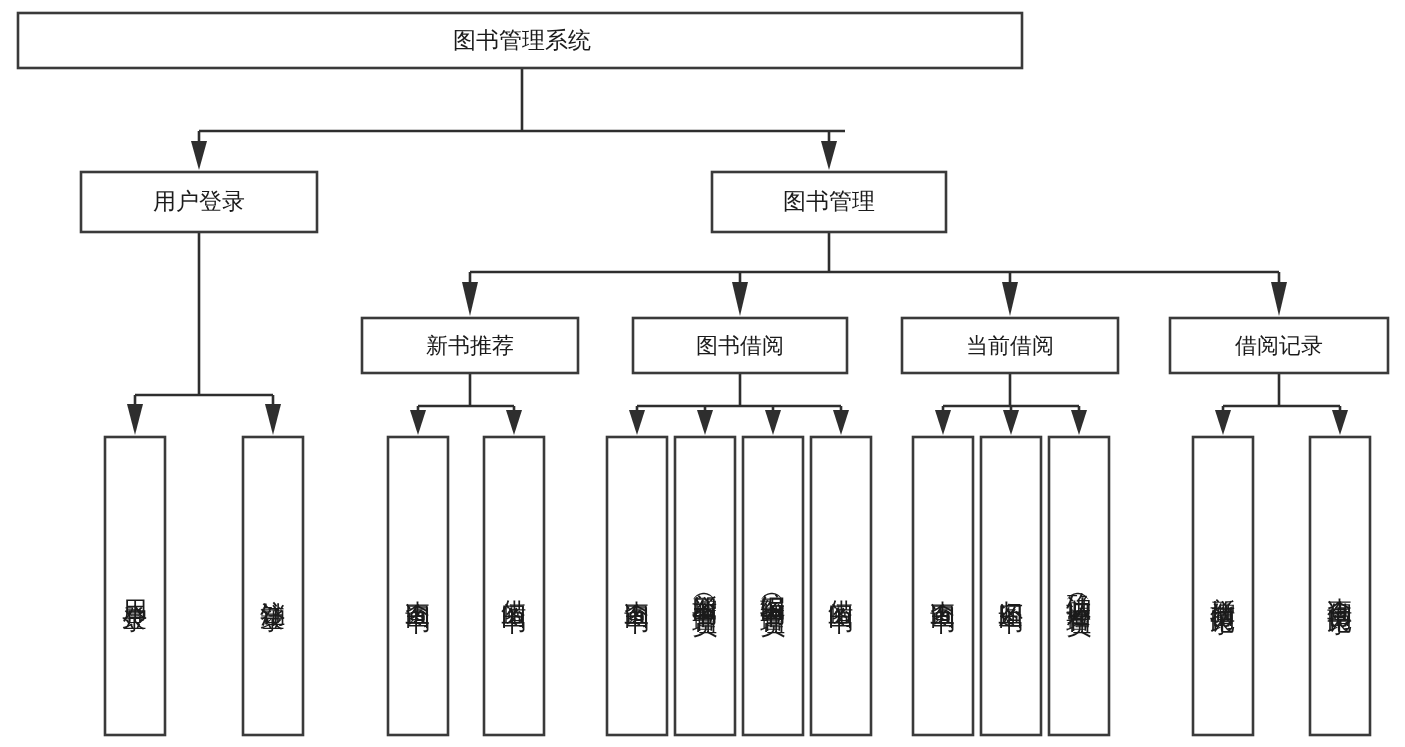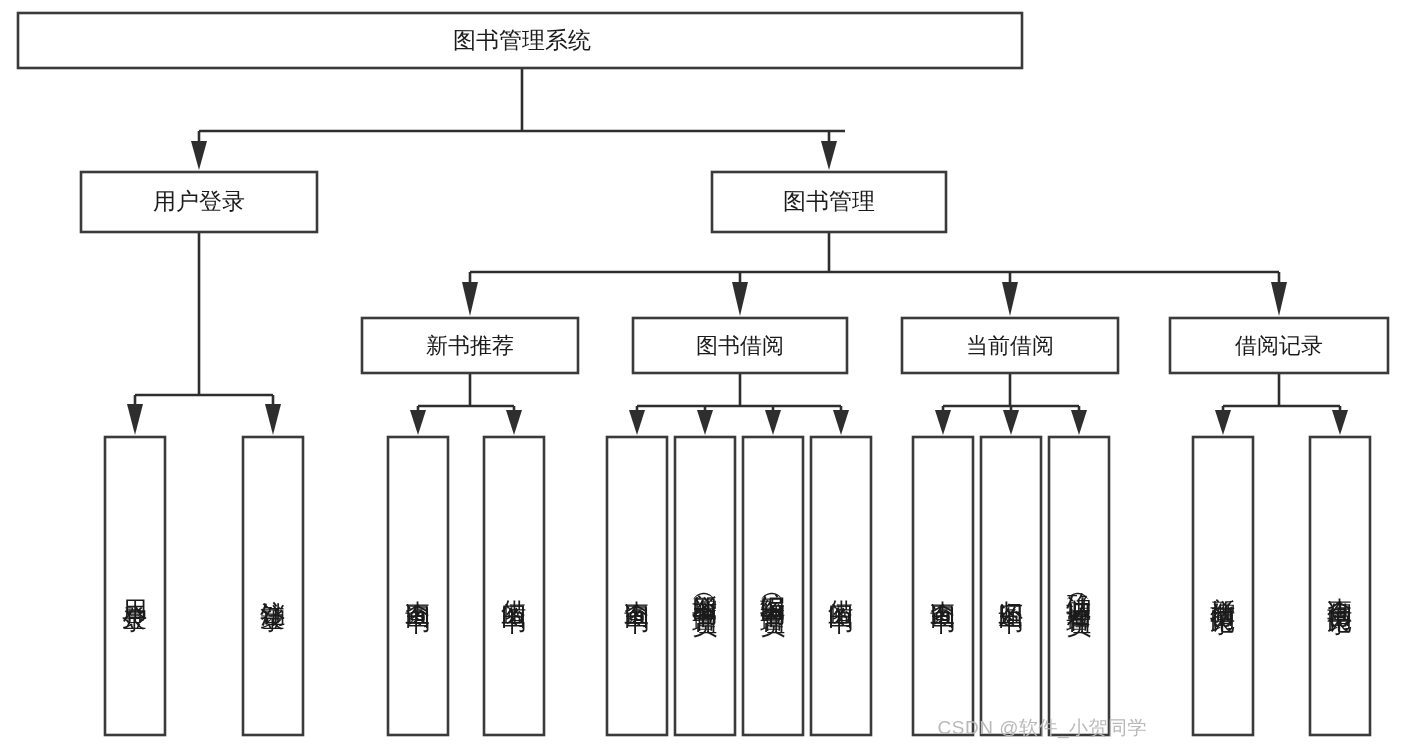--- a/index.html
+++ b/index.html
@@ -215,15 +215,14 @@
       <div class="leaf-label" style="left: 675px; top: 437px; width: 60px; height: 298px;">新增图书（管理员）</div>
       <div class="leaf-label" style="left: 743px; top: 437px; width: 60px; height: 298px;">编辑图书（管理员）</div>
       <div class="leaf-label" style="left: 811px; top: 437px; width: 60px; height: 298px;">借阅图书</div>
       <div class="leaf-label" style="left: 913px; top: 437px; width: 60px; height: 298px;">查询图书</div>
       <div class="leaf-label" style="left: 981px; top: 437px; width: 60px; height: 298px;">归还图书</div>
       <div class="leaf-label" style="left: 1049px; top: 437px; width: 60px; height: 298px;">确认归还（管理员）</div>
       <div class="leaf-label" style="left: 1193px; top: 437px; width: 60px; height: 298px;">新增借阅记录</div>
       <div class="leaf-label" style="left: 1310px; top: 437px; width: 60px; height: 298px;">查询借阅记录</div>
     </div>
 
-  <div class="watermark">CSDN @软件_小贺同学</div>
 
 </div>
 
 </body></html>

